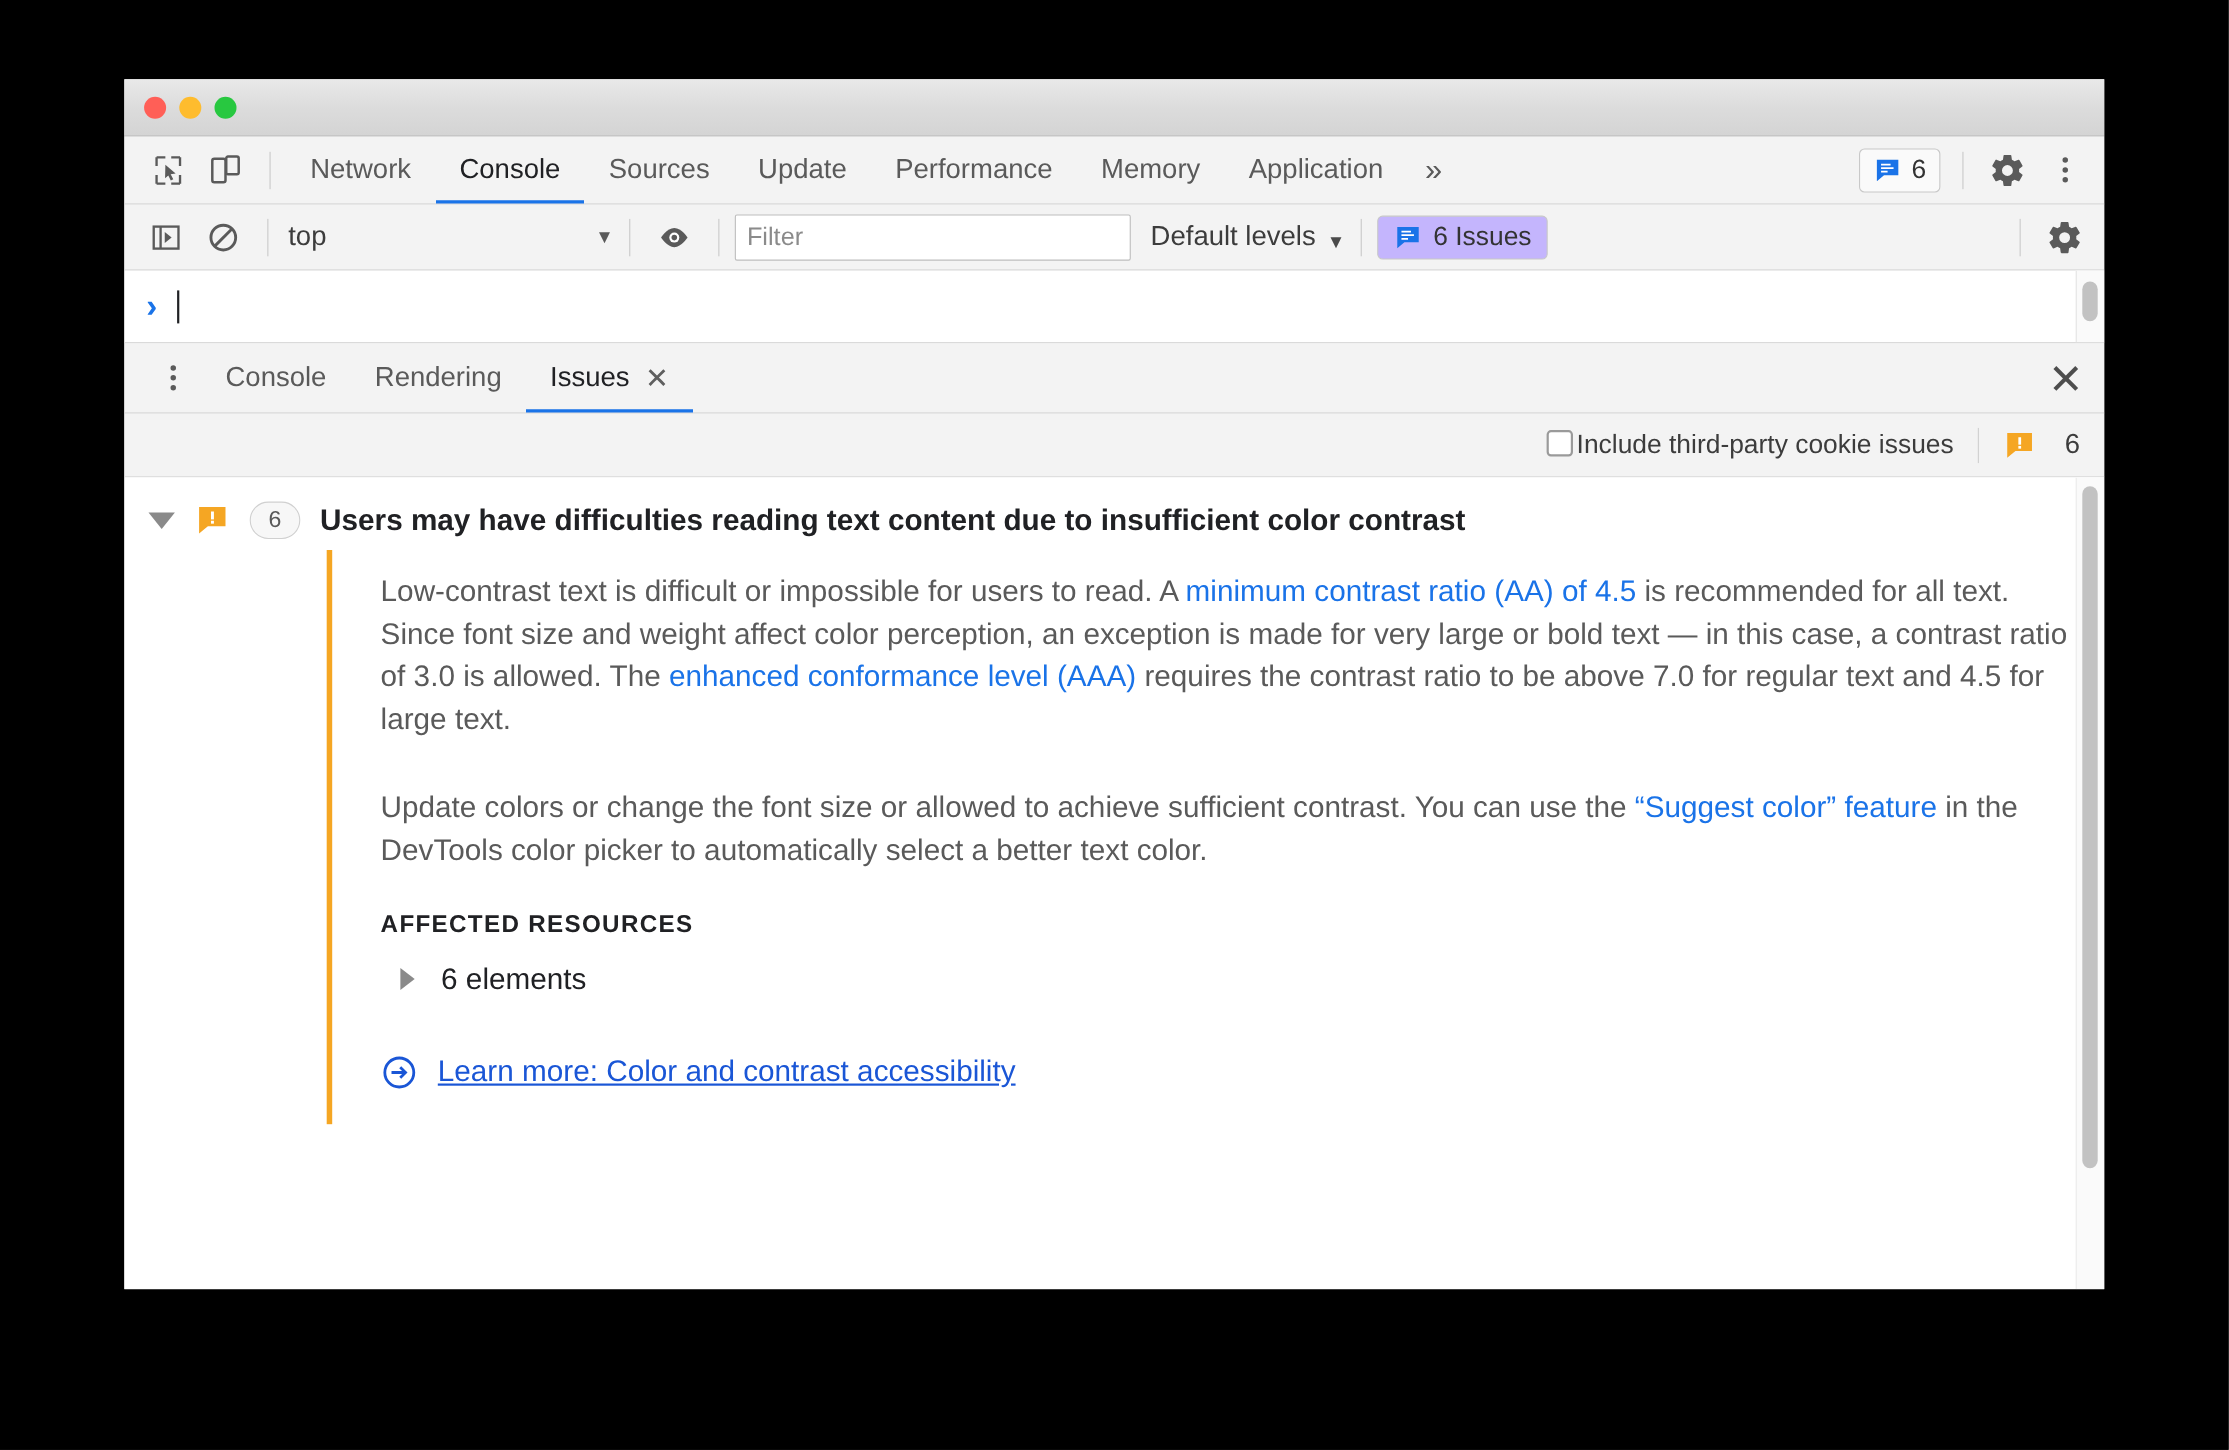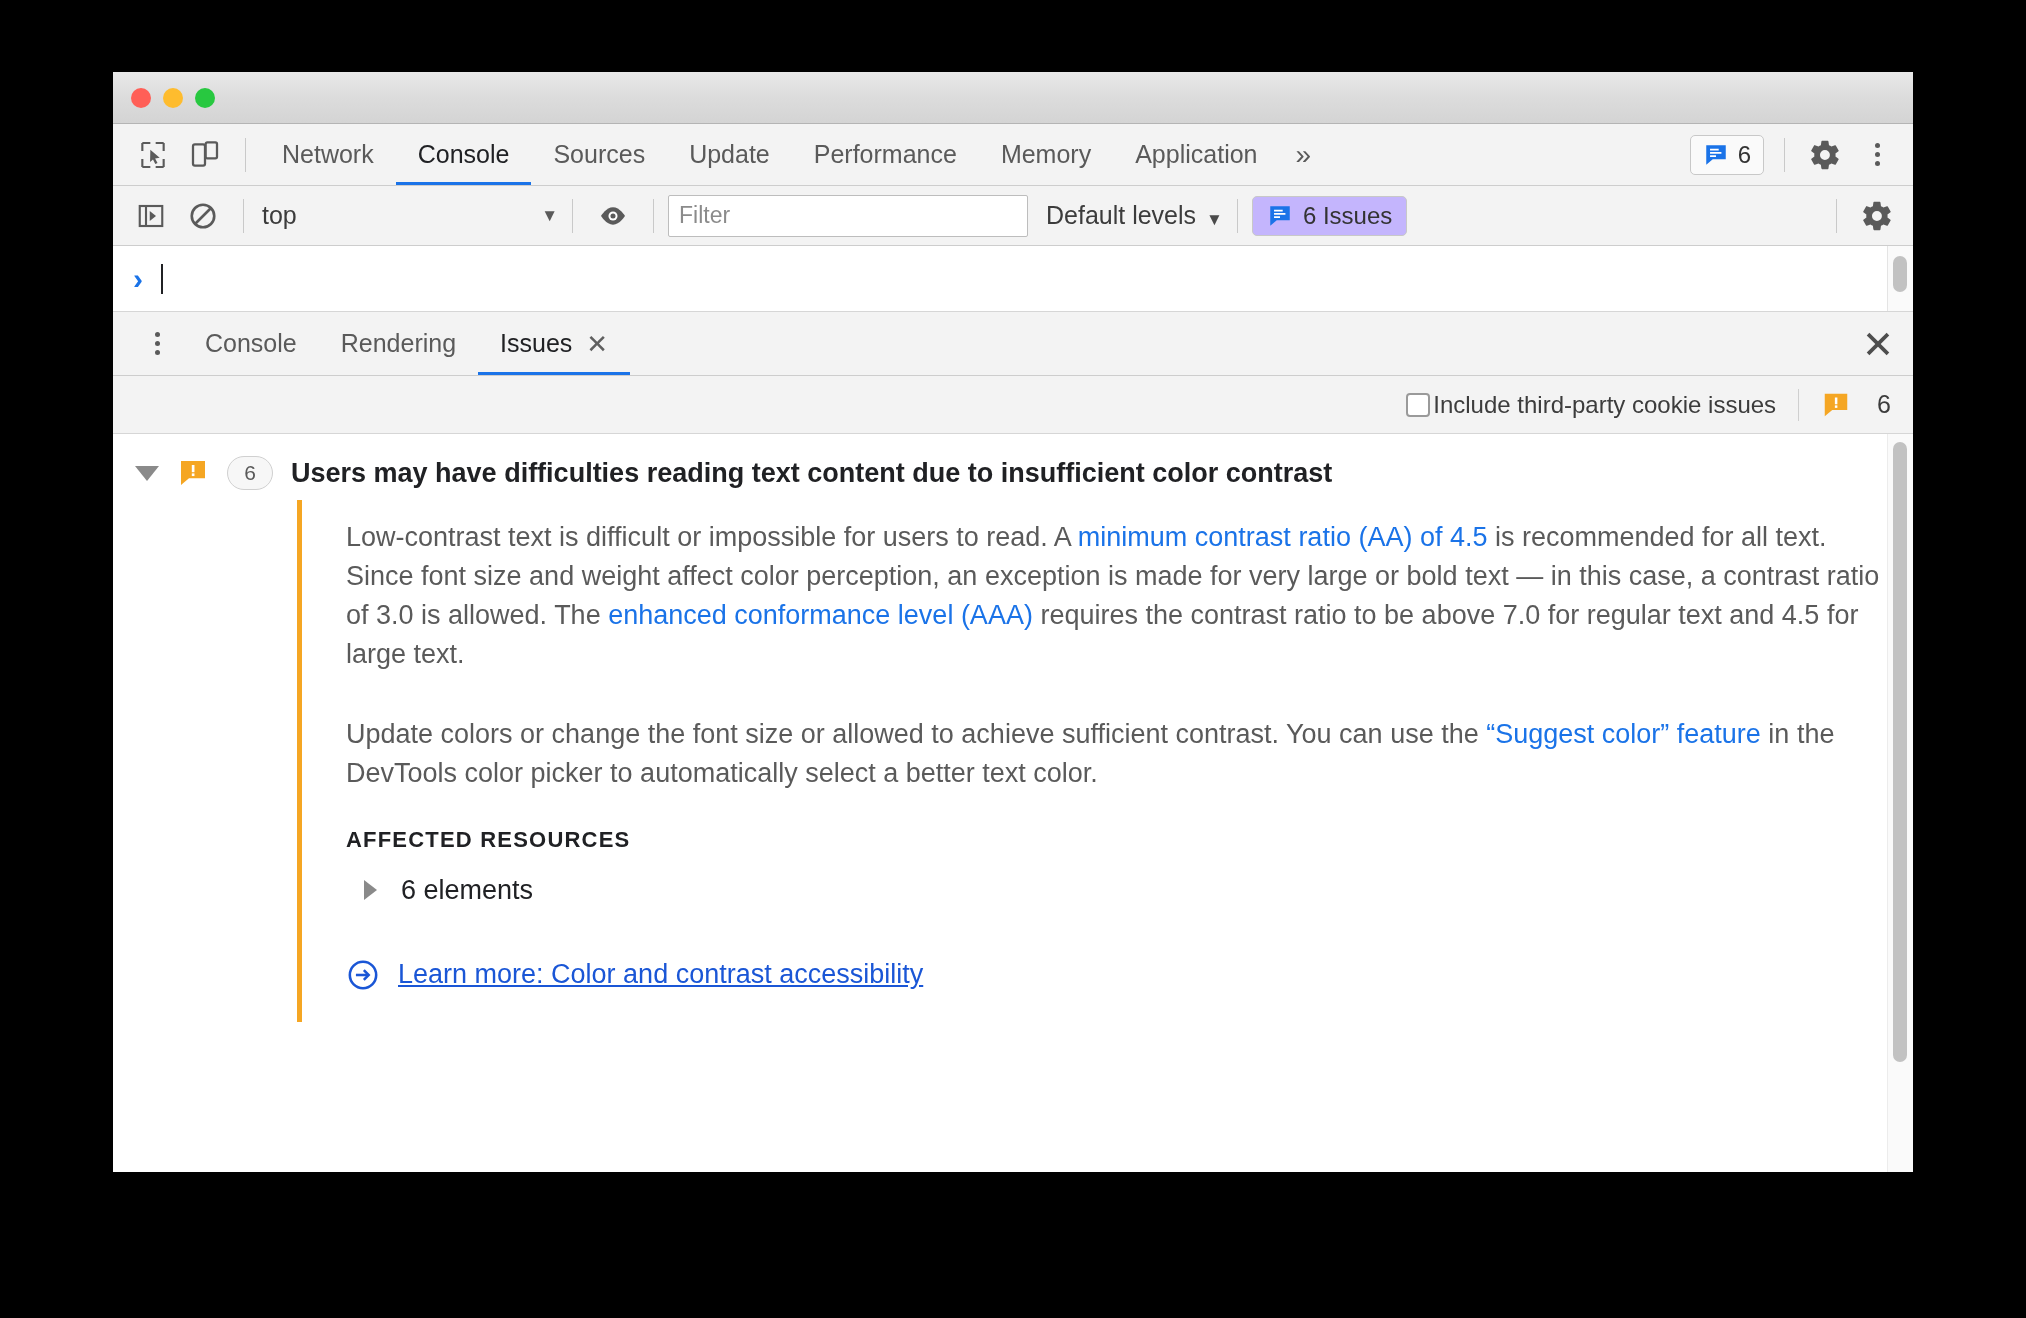--- a/index.html
+++ b/index.html
@@ -257,21 +257,21 @@
     height: 58px;
     flex: 0 0 58px;
     background: #f3f3f3;
     border-bottom: 1px solid #d6d6d6;
     display: flex;
     align-items: center;
     justify-content: flex-end;
     padding-right: 22px;
     gap: 16px;
   }
-  .cb-row { display: flex; align-items: center; gap: 3px; cursor: pointer; margin-left: 16px; }
+  .cb-row { display: flex; align-items: flex-start; gap: 3px; cursor: pointer; margin-left: 16px; }
   .checkbox {
     width: 24px; height: 24px;
     border: 2px solid #9a9a9a;
     border-radius: 4px;
     background: #fff;
   }
   .cb-label { font-size: 24px; color: #3c3c3c; }
   .opt-sep { width: 1px; height: 32px; background: #cfcfcf; margin: 0 6px; }
   .warn-count { font-size: 25px; color: #3c3c3c; margin-left: 10px; }
 

